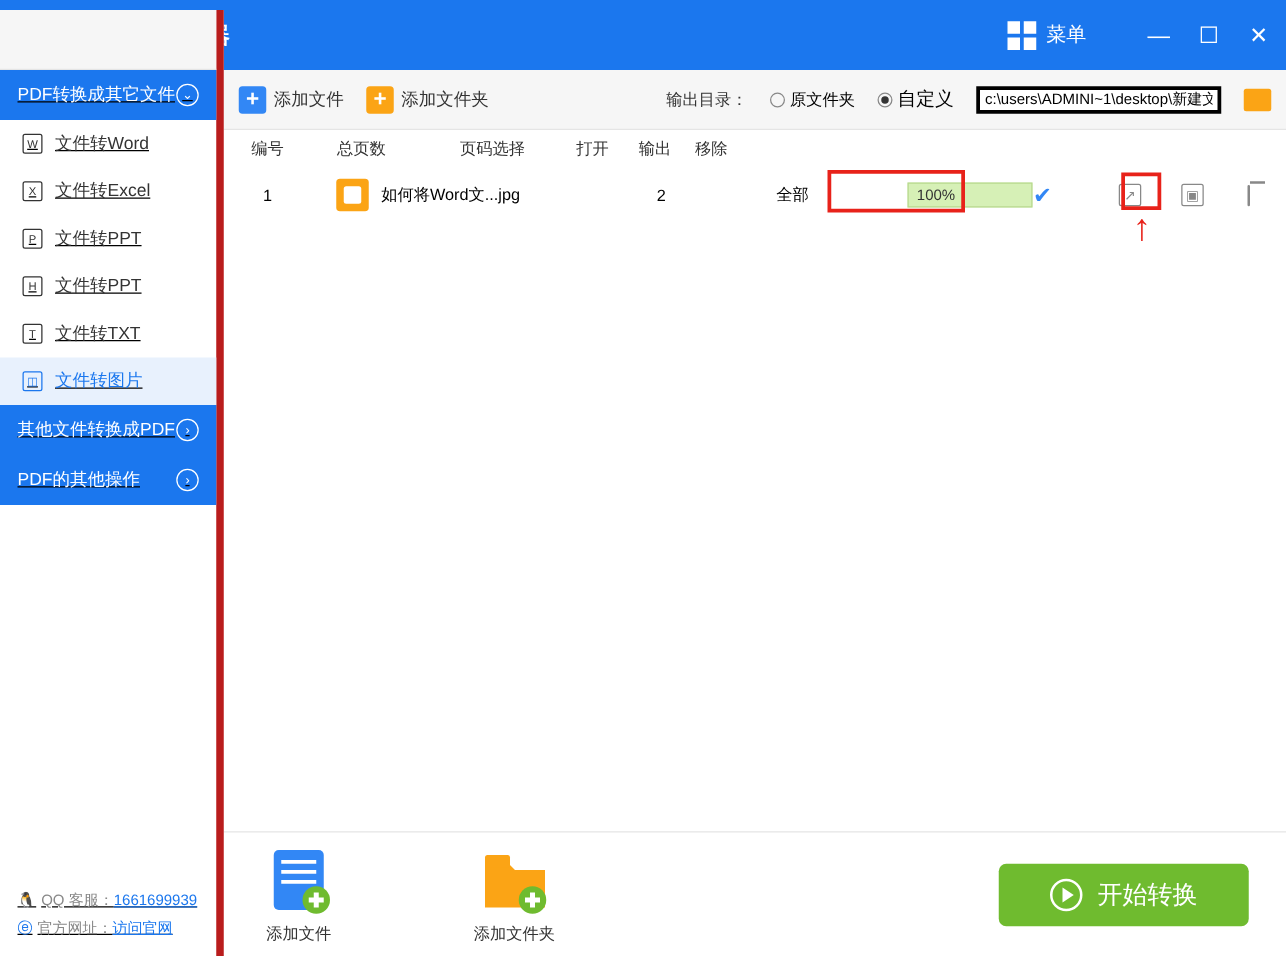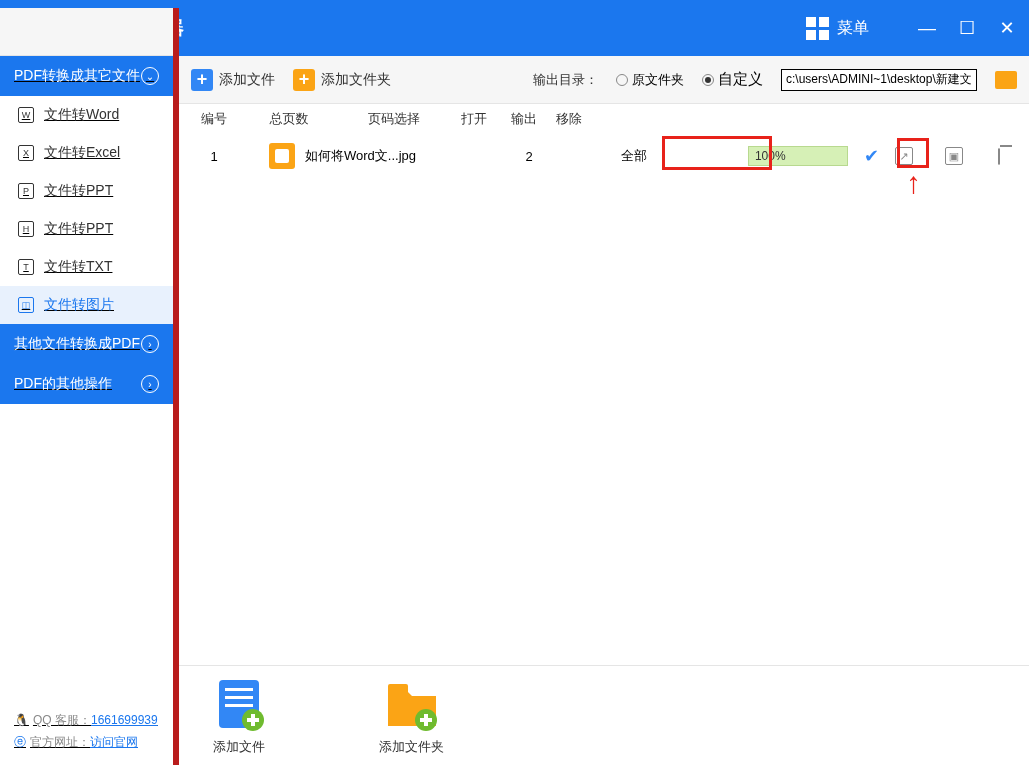--- a/index.html
+++ b/index.html
@@ -15,21 +15,21 @@
 .win-btn { width: 20px; height: 20px; display: flex; align-items: center; justify-content: center; cursor: pointer; font-size: 18px; }
 
 .toolbar { height: 48px; background: #F6F6F6; display: flex; align-items: center; padding: 0 12px; gap: 18px; border-bottom: 1px solid #E5E5E5; margin-left: 195px; }
 .tb-btn { display: flex; align-items: center; gap: 6px; font-size: 14px; color: #333; cursor: pointer; }
 .tb-icon { width: 22px; height: 22px; border-radius: 3px; display: flex; align-items: center; justify-content: center; color: #fff; font-size: 18px; font-weight: bold; }
 .tb-icon.blue { background: #3287F5; }
 .tb-icon.orange { background: #FBA415; }
 .output-label { font-size: 13px; color: #333; margin-left: auto; }
 .radio { width: 12px; height: 12px; border: 1px solid #888; border-radius: 50%; display: inline-block; vertical-align: middle; margin-right: 4px; position: relative; }
 .radio.checked::after { content: ""; position: absolute; width: 6px; height: 6px; background: #333; border-radius: 50%; top: 2px; left: 2px; }
-.path-input { width: 196px; height: 22px; border: 1px solid #000000; font-size: 12px; padding: 0 4px; background: #fff; }
+.path-input { width: 196px; height: 22px; border: 3px solid #000000; font-size: 12px; padding: 0 4px; background: #fff; }
 .folder-btn { width: 22px; height: 18px; background: #FBA415; border-radius: 2px; cursor: pointer; }
 
 .layout { display: flex; height: calc(100% - 56px); }
 .sidebar { width: 195px; background: #fff; display: flex; flex-direction: column; border-right: 6px solid #b91c1c; position: relative; margin-top: -48px; text-decoration: underline; }
 .side-cat { height: 40px; background: #1B77EE; color: #fff; display: flex; align-items: center; justify-content: space-between; padding: 0 14px; font-size: 14px; cursor: pointer; }
 .side-cat .chev { width: 18px; height: 18px; border: 1px solid #fff; border-radius: 50%; display: flex; align-items: center; justify-content: center; font-size: 10px; }
 .side-item { height: 38px; display: flex; align-items: center; padding: 0 18px; font-size: 14px; color: #333; cursor: pointer; gap: 10px; }
 .side-item.active { background: #E8F1FD; color: #1B77EE; }
 .side-icon { width: 16px; height: 16px; border: 1.5px solid currentColor; border-radius: 2px; display: flex; align-items: center; justify-content: center; font-size: 9px; }
 .side-footer { margin-top: auto; padding: 12px 14px; font-size: 12px; color: #888; line-height: 22px; }
@@ -43,21 +43,21 @@
 .col-pages { width: 100px; text-align: center; }
 .col-range { width: 110px; text-align: center; }
 .col-status { width: 190px; text-align: center; }
 .col-open { width: 50px; text-align: center; }
 .col-output { width: 50px; text-align: center; }
 .col-remove { width: 40px; text-align: center; }
 
 .table-row { height: 44px; display: flex; align-items: center; padding: 0 10px; font-size: 13px; }
 .file-icon { width: 26px; height: 26px; background: #FBA415; border-radius: 3px; display: inline-flex; align-items: center; justify-content: center; margin-right: 10px; }
 .file-icon::after { content: ""; width: 14px; height: 14px; background: #fff; border-radius: 2px; }
-.progress-wrap { display: flex; align-items: center; justify-content: flex-end; gap: 16px; }
+.progress-wrap { display: flex; align-items: center; justify-content: center; gap: 0; }
 .progress { width: 100px; height: 20px; background: #D6F0B6; border: 1px solid #B8D98F; display: flex; align-items: center; padding: 0 6px; font-size: 12px; color: #333; }
 .check { color: #3287F5; font-size: 18px; }
 .action-icon { width: 18px; height: 18px; border: 1.5px solid #888; border-radius: 2px; display: inline-flex; align-items: center; justify-content: center; font-size: 11px; color: #888; cursor: pointer; }
 .trash-icon { width: 16px; height: 18px; border: 1.5px solid #888; border-radius: 2px; cursor: pointer; position: relative; }
 .trash-icon::before { content: ""; position: absolute; width: 12px; height: 2px; background: #888; top: -4px; left: 1px; }
 
 .highlight-red { border: 3px solid #E8221A; }
 .arrow-up { position: absolute; color: #E8221A; font-size: 30px; font-weight: bold; }
 
 .bottom-bar { height: 100px; border-top: 1px solid #E5E5E5; display: flex; align-items: center; padding: 0 30px; gap: 110px; }
@@ -210,15 +210,19 @@
             <svg width="60" height="56">
               <path d="M6 14 L24 14 L30 20 L54 20 L54 50 L6 50 Z" fill="#FBA415"></path>
               <rect x="6" y="8" width="20" height="10" rx="2" fill="#FBA415"></rect>
               <circle cx="44" cy="44" r="11" fill="#6FBB2F"></circle>
               <rect x="42" y="38" width="4" height="12" fill="#fff"></rect>
               <rect x="38" y="42" width="12" height="4" fill="#fff"></rect>
             </svg>
           </div>
         <span>添加文件夹</span>
       </div>
+      <div class="start-btn">
+        <span class="play-icon"></span>
+        <span>开始转换</span>
+      </div>
     </div>
   </div>
 </div>
 
 </body></html>

